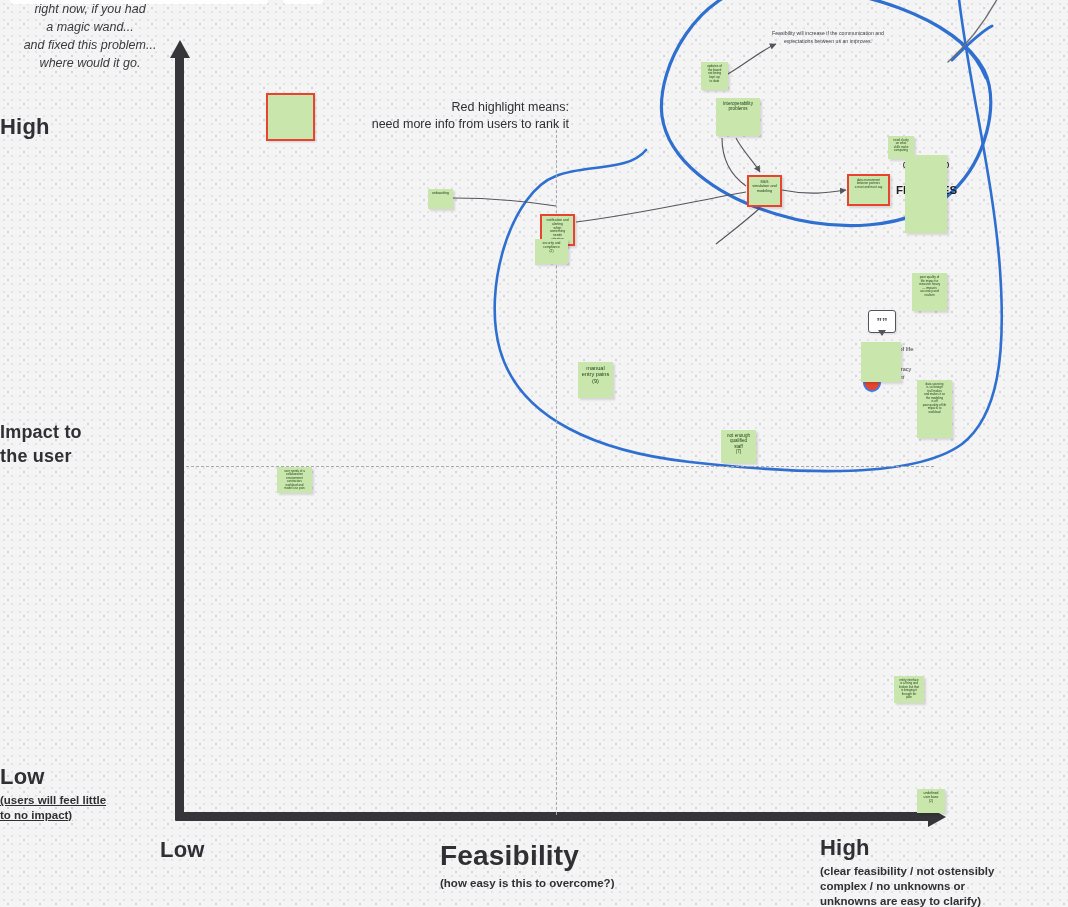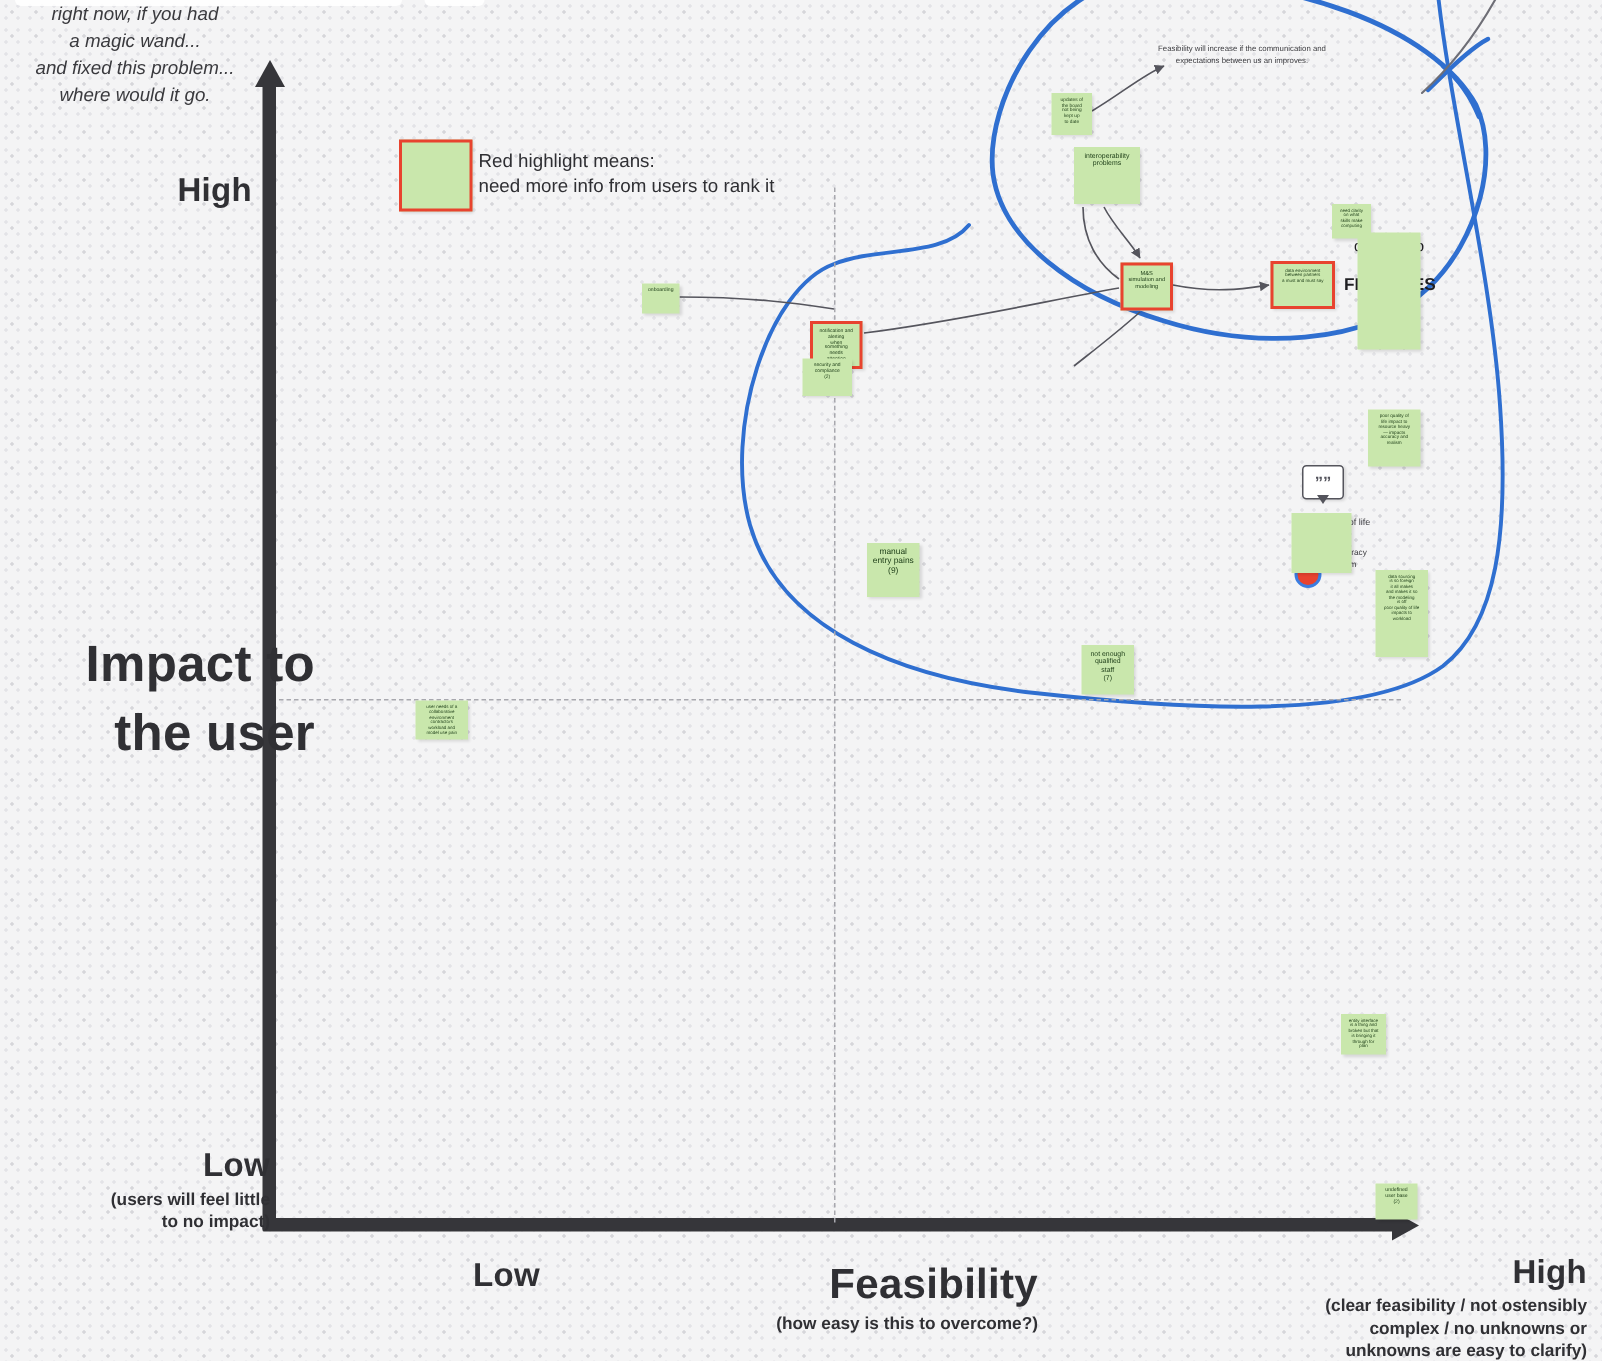--- a/index.html
+++ b/index.html
@@ -21,37 +21,37 @@
   .axis-y-head{position:absolute;left:170px;top:40px;width:0;height:0;
     border-left:10px solid transparent;border-right:10px solid transparent;border-bottom:18px solid #36363a;}
   .axis-x{position:absolute;left:175px;top:812px;width:760px;height:9px;background:#36363a;border-radius:1px;}
   .axis-x-head{position:absolute;left:928px;top:807px;width:0;height:0;
     border-top:10px solid transparent;border-bottom:10px solid transparent;border-left:18px solid #36363a;}
 
   .dash-h{position:absolute;left:186px;top:466px;width:748px;height:0;border-top:1.5px dashed #a8a8ae;}
   .dash-v{position:absolute;left:556px;top:125px;width:0;height:690px;border-left:1.5px dashed #a8a8ae;}
 
   
-  .cap{position:absolute;text-align:right;line-height:1.28;}
+  .cap{position:absolute;text-align:left;line-height:1.28;}
   .cap .big{font-size:22px;font-weight:bold;color:#303034;letter-spacing:.2px;}
   .cap .sub{font-size:11.5px;font-weight:bold;color:#303034;margin-top:2px;}
 
   #cap-high-impact{left:0;top:113px;width:168px;}
   #cap-low-impact{left:0;top:763px;width:180px;}
   #cap-impact-title{left:0px;top:420px;width:210px;}
-  #cap-impact-title .big{font-size:34px;line-height:1.36;}
+  #cap-impact-title .big{font-size:18px;line-height:1.36;}
   #cap-magic{left:0px;top:573px;width:180px;font-style:italic;font-size:12.5px;line-height:1.45;color:#3a3a3e;text-align:center;}
   #cap-low-feas{left:160px;top:836px;width:200px;}
   #cap-feas-title{left:440px;top:838px;width:252px;}
   #cap-feas-title .big{font-size:28px;}
   #cap-high-feas{left:820px;top:834px;width:238px;}
 
   
   #legend-swatch{position:absolute;left:266px;top:93px;width:45px;height:44px;background:#c9e7ac;border:2.5px solid #e8432f;box-shadow:1px 1px 2px rgba(0,0,0,.14);}
-  #legend-text{position:absolute;left:319px;top:99px;width:250px;font-size:12.5px;line-height:1.32;color:#2f2f33;}
+  #legend-text{position:absolute;left:319px;top:99px;width:250px;font-size:12.5px;line-height:1.32;color:#2f2f33;text-align:right;}
 
   
   #lasso{position:absolute;left:0;top:0;width:1068px;height:907px;pointer-events:none;}
 
   
   #links{position:absolute;left:0;top:0;width:1068px;height:907px;pointer-events:none;}
 
   
   .note{position:absolute;background:#c9e7ac;box-shadow:1.5px 1.5px 2px rgba(0,0,0,.13);
     color:#20401a;overflow:hidden;box-sizing:border-box;
@@ -132,21 +132,21 @@
 the user</div>
   </div>
 
   <div id="cap-magic" class="pre" style="white-space: pre-line;">right now, if you had
 a magic wand...
 and fixed this problem...
 where would it go.</div>
 
   <div class="cap" id="cap-low-impact">
     <div class="big">Low</div>
-    <div class="sub pre" style="white-space: pre-line;">(users will feel little
+    <div class="sub pre" style="white-space: pre-line; text-decoration: underline;">(users will feel little
 to no impact)</div>
   </div>
 
   <div class="cap" id="cap-low-feas">
     <div class="big">Low</div>
   </div>
 
   <div class="cap" id="cap-feas-title">
     <div class="big">Feasibility</div>
     <div class="sub">(how easy is this to overcome?)</div>

